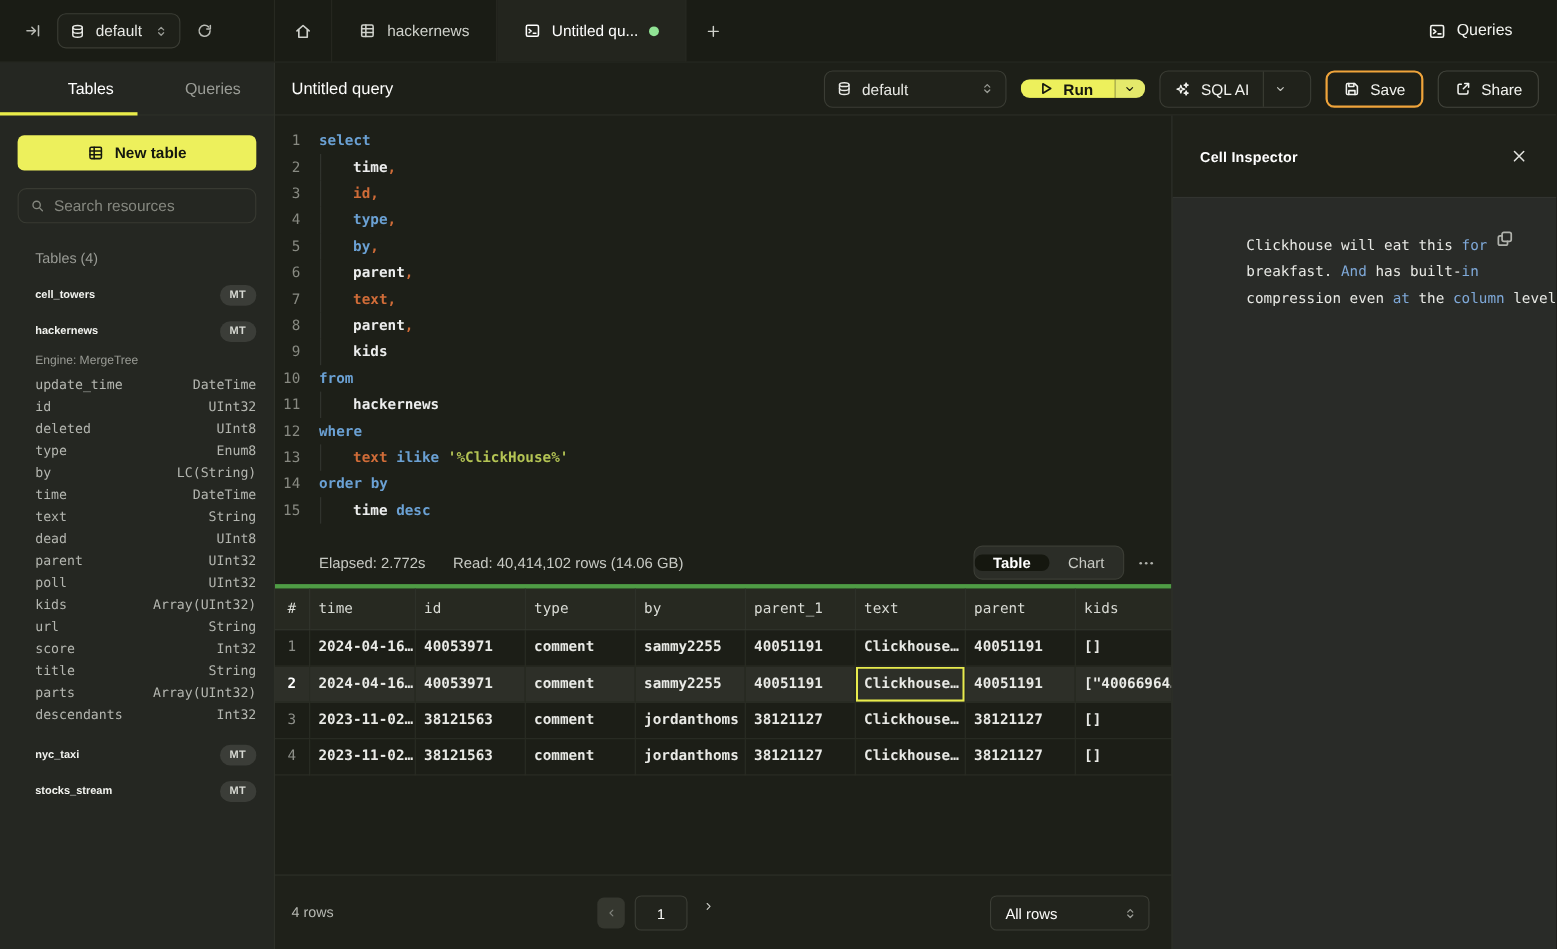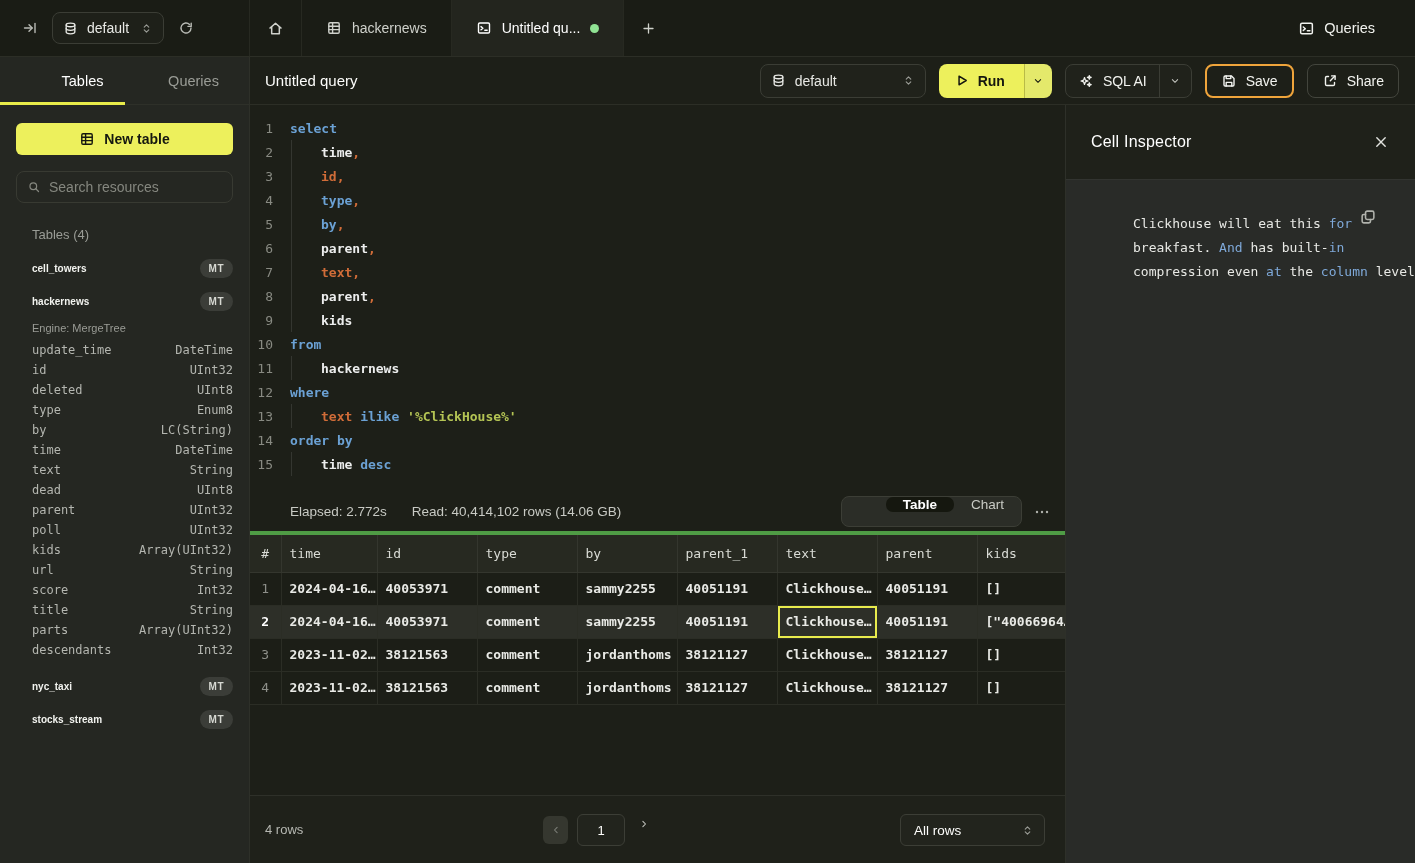--- a/index.html
+++ b/index.html
@@ -59,26 +59,26 @@
 
   
   .workspace { position:absolute; top:57px; left:250px; right:0; bottom:0; background:#1d1f18; }
   .query-header { height:48px; border-bottom:1px solid #2c2e26; display:flex;
     align-items:center; padding-left:15px; }
   .qh-title { font-size:15px; color:#fdfdfb; }
   .qh-buttons { margin-left:auto; display:flex; align-items:center; gap:13px; padding-right:16px; }
   .qh-select { width:166px; height:34px; display:flex; align-items:center; gap:9px; padding:0 10px;
     border:1px solid #3b3d35; border-radius:8px; background:#20221b; color:#e8e9e5; cursor:pointer; }
   .qh-select .chev { margin-left:auto; color:#9a9c96; }
-  .run-btn { height:34px; border-radius:8px; overflow:hidden; display:flex; align-items:stretch; cursor:pointer; }
+  .run-btn { height:17px; border-radius:8px; overflow:hidden; display:flex; align-items:stretch; cursor:pointer; }
   .run-main { background:#edf05c; color:#15170f; display:flex; align-items:center; gap:9px;
     padding:0 19px 0 15px; font-weight:600; border-right:1px solid rgba(0,0,0,.22); }
   .run-chev { background:#e4e96b; color:#15170f; width:27px; display:flex; align-items:center; justify-content:center; }
   .sqlai-btn { height:34px; border:1px solid #3b3d35; border-radius:8px; background:#20221b;
-    display:flex; align-items:center; padding:0 1px 0 12px; cursor:pointer; color:#f2f3ef; }
+    display:flex; align-items:center; padding:0 12px 0 12px; cursor:pointer; color:#f2f3ef; }
   .sqlai-btn .lbl { margin:0 12px 0 9px; font-weight:500; }
   .sqlai-btn .sep { width:1px; align-self:stretch; background:#3b3d35; }
   .sqlai-btn .chev { width:30px; display:flex; justify-content:center; color:#c2c4be; }
   .save-btn { height:34px; border:2px solid #efa43b; border-radius:8px; display:flex;
     align-items:center; gap:9px; padding:0 14px; color:#f2f3ef; font-weight:500; cursor:pointer; }
   .share-btn { height:34px; border:1px solid #43453d; border-radius:8px; display:flex;
     align-items:center; gap:9px; padding:0 14px; color:#f2f3ef; font-weight:400; cursor:pointer; }
 
   .content { position:absolute; top:48px; left:0; right:0; bottom:0; }
   .main { position:absolute; top:0; left:0; width:815px; bottom:0; }
@@ -100,22 +100,22 @@
 
   
   .results-bar { position:absolute; top:387px; left:0; right:0; height:39px;
     display:flex; align-items:center; padding:0 15px; }
   .search-box { width:230px; height:28px; border:1px solid #3c3e36; border-radius:6px;
     display:flex; align-items:center; gap:8px; padding:0 10px; color:#9a9c96; background:#1d1f18; }
   .search-box input { flex:1; min-width:0; background:transparent; border:none; outline:none;
     color:#fdfdfb; font-size:13px; font-family:inherit; }
   .search-clear { color:#b0b2ac; cursor:pointer; }
   .stat { margin-left:25px; font-size:13.5px; color:#c8cac4; }
-  .view-toggle { margin-left:auto; height:31px; display:flex; align-items:flex-start;
-    border:1px solid #3c3e36; border-radius:8px; overflow:hidden; background:#2b2d27;padding-left:44px; }
+  .view-toggle { margin-left:auto; height:31px; display:flex; align-items:center;
+    border:1px solid #3c3e36; border-radius:8px; overflow:hidden; background:#2b2d27; }
   .tg-seg { padding:0 17px; display:flex; align-items:center; font-size:13.5px;
     color:#c9cbc5; cursor:pointer; }
   .tg-seg.active { background:#15170f; color:#ffffff; font-weight:600; border-radius:7px; }
   .more-btn { margin-left:12px; color:#b0b2ac; cursor:pointer; }
   .green-bar { position:absolute; top:426px; left:0; right:0; height:4px; background:#4f9c45; }
 
   
   .rtable-wrap { position:absolute; top:430px; left:0; right:0; }
   table.rt { border-collapse:collapse; table-layout:fixed; width:815px;
     font-family:"DejaVu Sans Mono", monospace; font-size:13px; }
@@ -144,21 +144,21 @@
   .page-size { position:absolute; right:20px; top:18px; width:145px; height:32px;
     border:1px solid #3c3e36; border-radius:6px; background:#22241d; display:flex;
     align-items:center; padding:0 10px 0 13px; font-size:13.5px; color:#fdfdfb; cursor:pointer; }
   .page-size .chev { margin-left:auto; color:#9a9c96; }
 
   
   .inspector { position:absolute; top:0; left:815px; right:0; bottom:0;
     background:#292b28; border-left:1px solid #2e3029; }
   .insp-head { height:75px; background:#1f211a; border-bottom:1px solid #323430;
     display:flex; align-items:center; padding:0 26px 0 25px; }
-  .insp-title { font-size:16px; font-weight:400; color:#ffffff; letter-spacing:.2px; }
+  .insp-title { font-size:13px; font-weight:700; color:#ffffff; letter-spacing:.2px; }
   .insp-close { margin-left:auto; color:#e2e3df; cursor:pointer; }
   .insp-body { position:relative; padding:32px 24px 0 40px;margin-left:27px; }
   .insp-text { width:296px; font-family:"DejaVu Sans Mono", monospace; font-size:13px;
     line-height:24px; font-weight:500; color:#e8e9e5; }
   .insp-text .kw { color:#7fa9d9; }
   .copy-btn { position:absolute; right:38px; top:28px; color:#b0b2ac; cursor:pointer; }
 </style>
 </head>
 <body>
 

